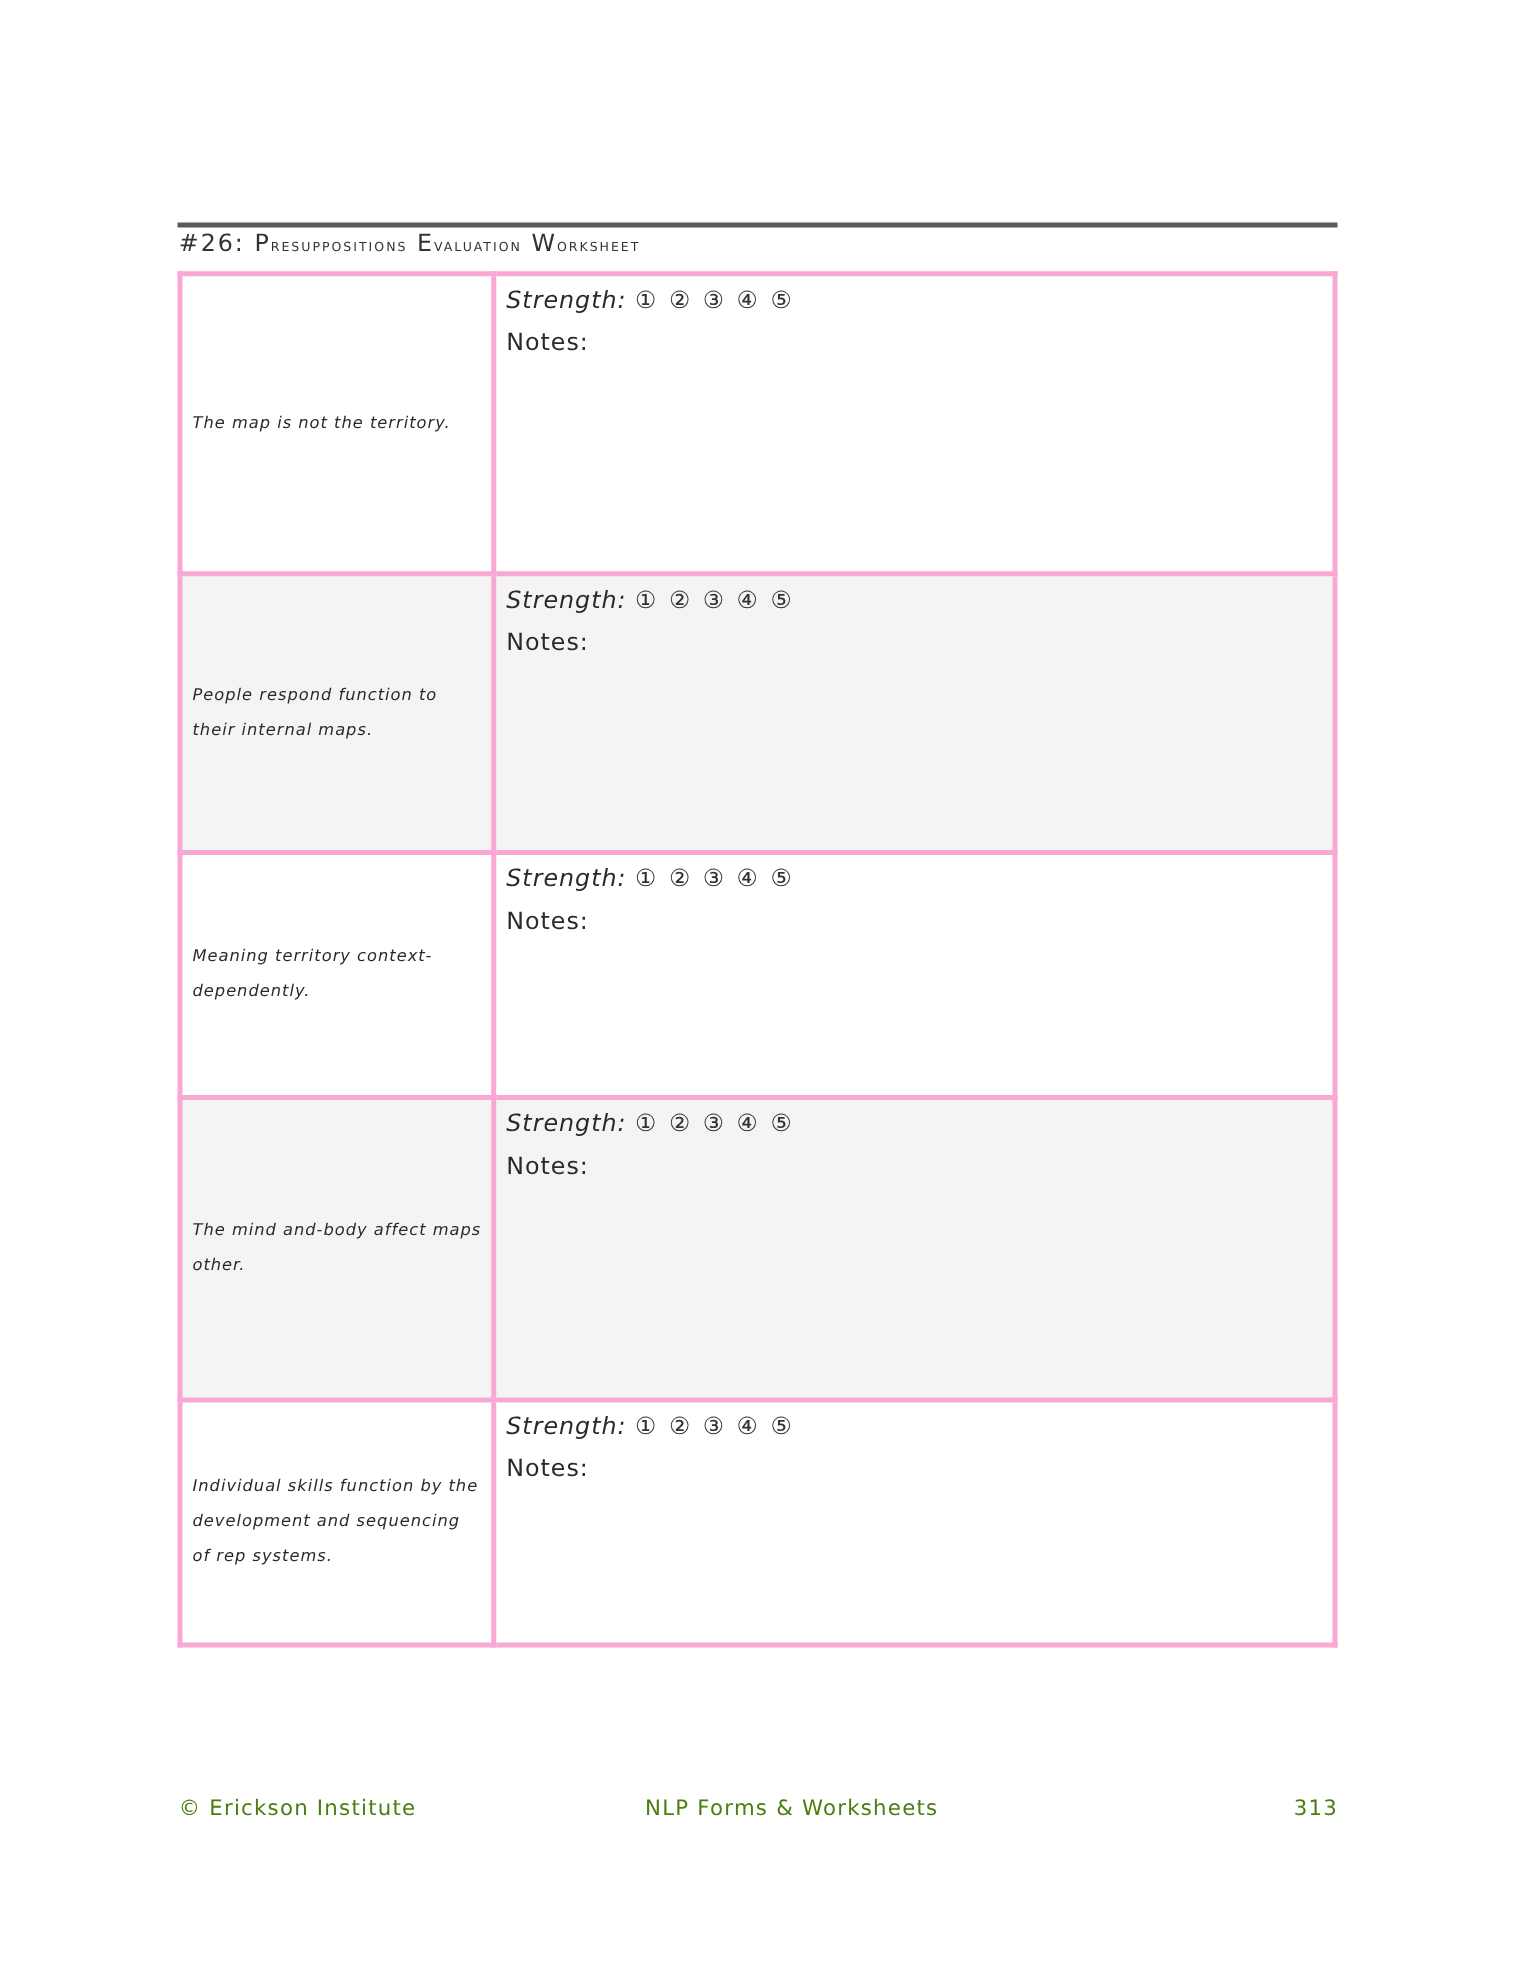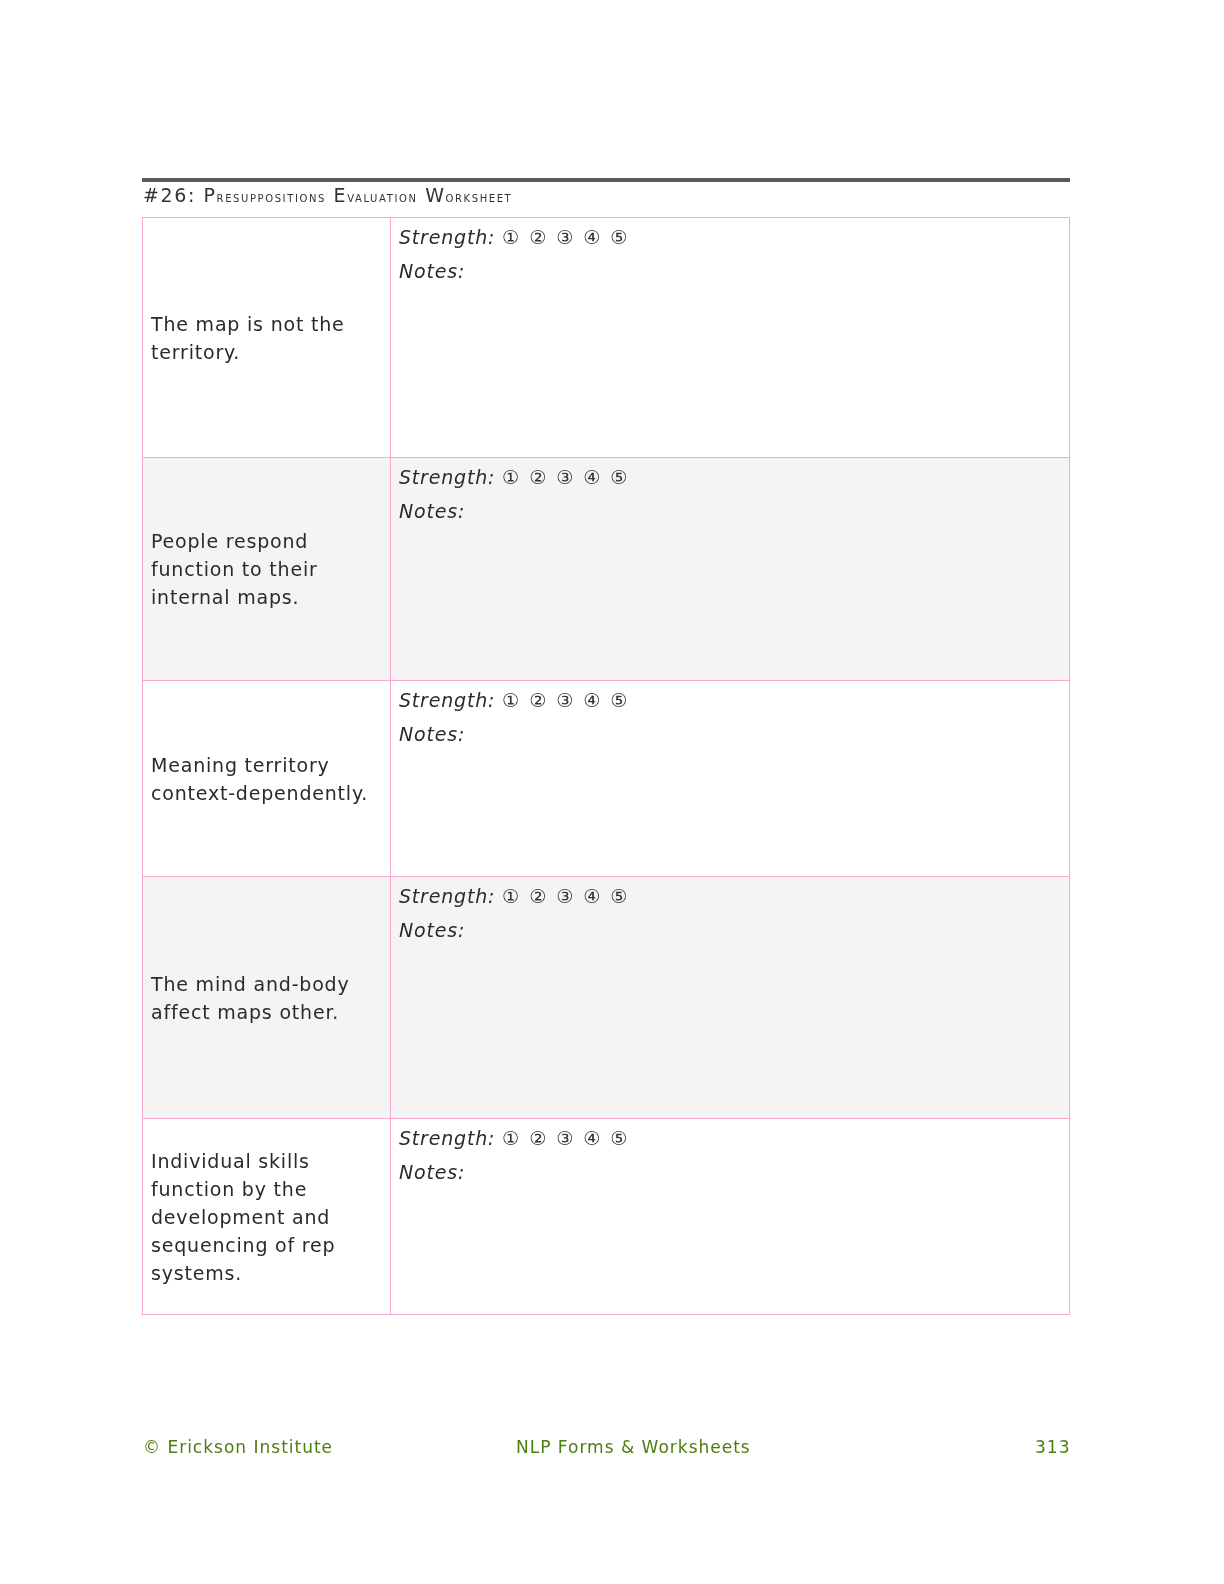--- a/index.html
+++ b/index.html
@@ -1,26 +1,26 @@
 <!DOCTYPE html>
 <html><head>
 <meta charset="utf-8">
 <style>
   html, body { margin: 0; padding: 0; background: #ffffff; }
   body { width: 1224px; height: 1584px; position: relative; font-family: "DejaVu Sans", sans-serif; color: #222; }
   .rule { position: absolute; left: 142px; top: 178px; width: 928px; height: 4px; background: #5a5a5a; }
   .title { position: absolute; left: 143px; top: 184px; font-size: 19px; letter-spacing: 1.6px; color: #333; white-space: nowrap; }
   .title .sc { font-size: 10px; }
   table { position: absolute; left: 142px; top: 217px; width: 928px; border-collapse: collapse; table-layout: fixed; }
-  td { border: 1px solid #f9a8d4; vertical-align: top; padding: 0; }
+  td { border: 4px solid #f9a8d4; vertical-align: top; padding: 0; }
   td.left { width: 231px; vertical-align: middle; padding: 0 8px; }
-  .stmt { font-size: 19px; line-height: 28px; letter-spacing: 0.8px; color: #2a2a2a; }
+  .stmt { font-style: italic; font-size: 13px; line-height: 28px; letter-spacing: 0.8px; color: #2a2a2a; }
   .strength { font-style: italic; font-size: 19px; letter-spacing: 0.8px; color: #2a2a2a; margin-top: 8px; margin-left: 8px; }
   .strength .dots { font-style: normal; letter-spacing: 2px; color: #333; }
-  .notes { font-style: italic; font-size: 19px; letter-spacing: 0.8px; color: #2a2a2a; margin-top: 12px; margin-left: 8px; }
+  .notes { font-size: 19px; letter-spacing: 0.8px; color: #2a2a2a; margin-top: 12px; margin-left: 8px; }
   tr.shaded td { background: #f4f4f4; }
   .footer { position: absolute; top: 1437px; font-size: 17px; color: #4d7c0f; letter-spacing: 1px; white-space: nowrap; }
 </style>
 </head>
 <body>
 
 <div class="rule"></div>
 <div class="title">
   <span>#26:</span>
   <span><span>P</span><span class="sc">RESUPPOSITIONS</span></span>

